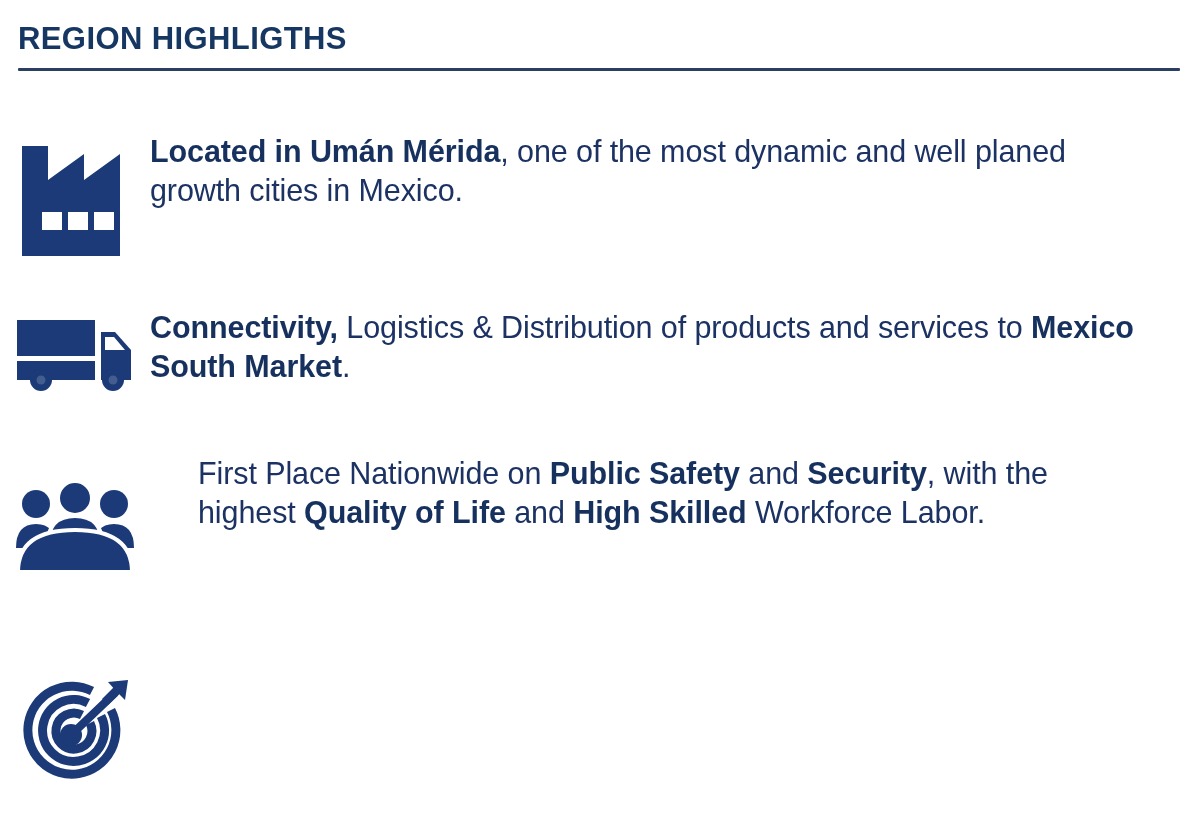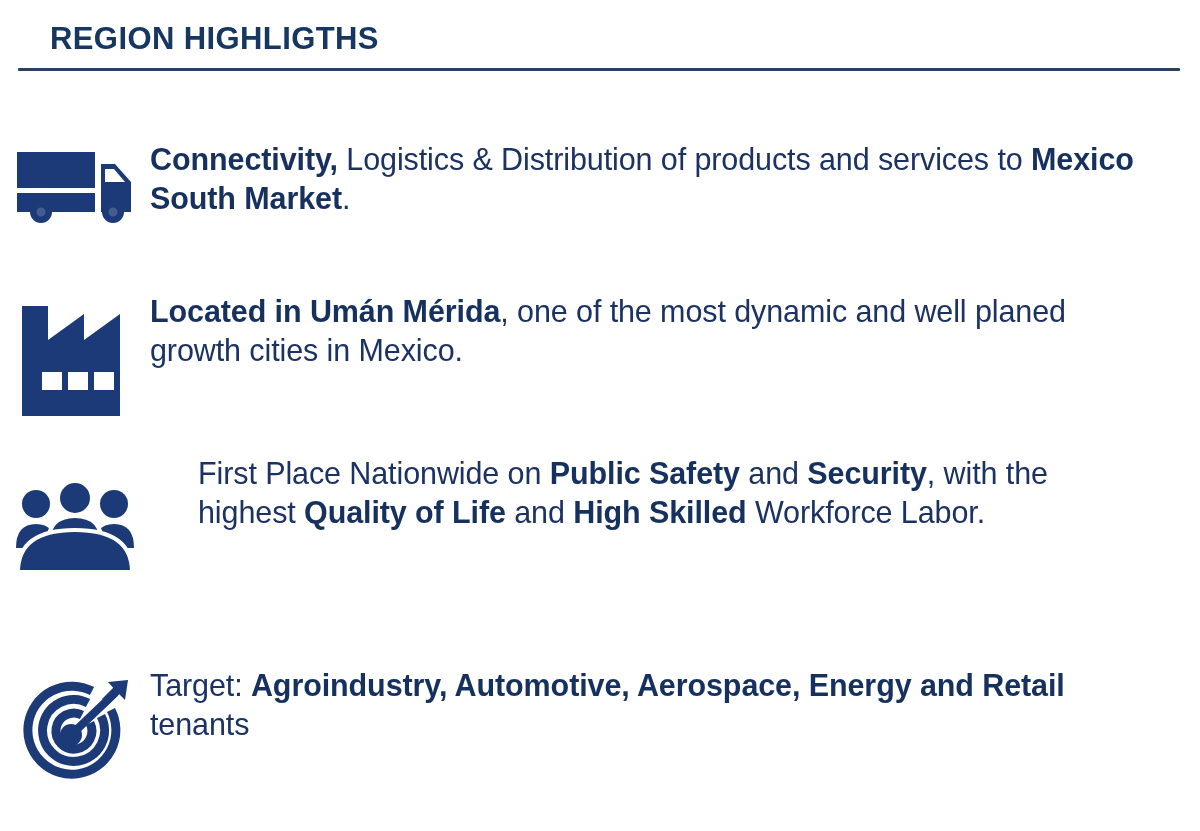--- a/index.html
+++ b/index.html
@@ -97,59 +97,59 @@
   .b4 .bullet-text { padding-top: 2px; }
 
   .icon-svg { display: block; }
 </style>
 </head>
 <body style="background: rgb(255, 255, 255);">
 
 <div class="page">
 
   <div class="header">
-    <div class="header-title" style="color: rgb(23, 55, 99); margin-left: 32px;">REGION HIGHLIGTHS</div>
+    <div class="header-title" style="color: rgb(23, 55, 99);">REGION HIGHLIGTHS</div>
     <div class="header-rule" style="background: rgb(43, 63, 99);"></div>
   </div>
 
   <div class="bullets">
+
+    <div class="bullet b2">
+      <div class="bullet-icon">
+        <svg class="icon-svg" width="118" height="120" viewBox="0 0 118 120">
+
+          <path d="M6 8 h26 v34 l36 -26 v26 l36 -26 v102 h-98 z" fill="#1b3a77"></path>
+
+          <rect x="26" y="74" width="20" height="18" fill="#ffffff"></rect>
+          <rect x="52" y="74" width="20" height="18" fill="#ffffff"></rect>
+          <rect x="78" y="74" width="20" height="18" fill="#ffffff"></rect>
+        </svg>
+      </div>
+      <div class="bullet-text" style="color: rgb(27, 50, 99);"><b>Located in Umán Mérida</b><span>, one of the most dynamic and well planed growth cities in Mexico.</span></div>
+    </div>
 
     <div class="bullet b1">
       <div class="bullet-icon">
         <svg class="icon-svg" width="120" height="76" viewBox="0 0 120 76">
 
           <rect x="2" y="4" width="78" height="36" fill="#1b3a77"></rect>
 
           <rect x="2" y="45" width="78" height="19" fill="#1b3a77"></rect>
 
           <path d="M86 16 h14 l16 18 v30 h-30 z" fill="#1b3a77"></path>
 
           <path d="M90 21 h9 l11 13 h-20 z" fill="#ffffff"></path>
 
           <circle cx="26" cy="64" r="11" fill="#1b3a77"></circle>
           <circle cx="26" cy="64" r="4.5" fill="#ffffff" opacity="0.18"></circle>
           <circle cx="98" cy="64" r="11" fill="#1b3a77"></circle>
           <circle cx="98" cy="64" r="4.5" fill="#ffffff" opacity="0.18"></circle>
         </svg>
       </div>
       <div class="bullet-text" style="color: rgb(27, 50, 99);"><b>Connectivity,</b><span> Logistics &amp; Distribution of products and services to </span><b>Mexico South Market</b><span>.</span></div>
-    </div>
-
-    <div class="bullet b2">
-      <div class="bullet-icon">
-        <svg class="icon-svg" width="118" height="120" viewBox="0 0 118 120">
-
-          <path d="M6 8 h26 v34 l36 -26 v26 l36 -26 v102 h-98 z" fill="#1b3a77"></path>
-
-          <rect x="26" y="74" width="20" height="18" fill="#ffffff"></rect>
-          <rect x="52" y="74" width="20" height="18" fill="#ffffff"></rect>
-          <rect x="78" y="74" width="20" height="18" fill="#ffffff"></rect>
-        </svg>
-      </div>
-      <div class="bullet-text" style="color: rgb(27, 50, 99);"><b>Located in Umán Mérida</b><span>, one of the most dynamic and well planed growth cities in Mexico.</span></div>
     </div>
 
     <div class="bullet b3">
       <div class="bullet-icon">
         <svg class="icon-svg" width="122" height="92" viewBox="0 0 122 92">
 
           <circle cx="22" cy="22" r="14" fill="#1b3a77"></circle>
           <path d="M2 66 q0 -24 20 -24 q20 0 20 24 z" fill="#1b3a77"></path>
 
           <circle cx="100" cy="22" r="14" fill="#1b3a77"></circle>
@@ -177,17 +177,16 @@
           </g>
 
           <circle cx="55" cy="63" r="11" fill="#1b3a77"></circle>
 
           <line x1="55" y1="63" x2="99" y2="21" stroke="#1b3a77" stroke-width="8" stroke-linecap="round"></line>
 
           <path d="M92 10 l20 -2 l-3 20 l-9 -9 z" fill="#1b3a77"></path>
           <path d="M86 27 l12 -12 l6 6 l-12 12 z" fill="#1b3a77"></path>
         </svg>
       </div>
-      <div class="bullet-text" style="color: rgb(27, 50, 99);"><span>Target: </span><b>Agroindustry, Automotive, Aerospace, Energy and Retail</b><span> tenants</span></div>
     </div>
 
   </div>
 </div>
 
 </body></html>

